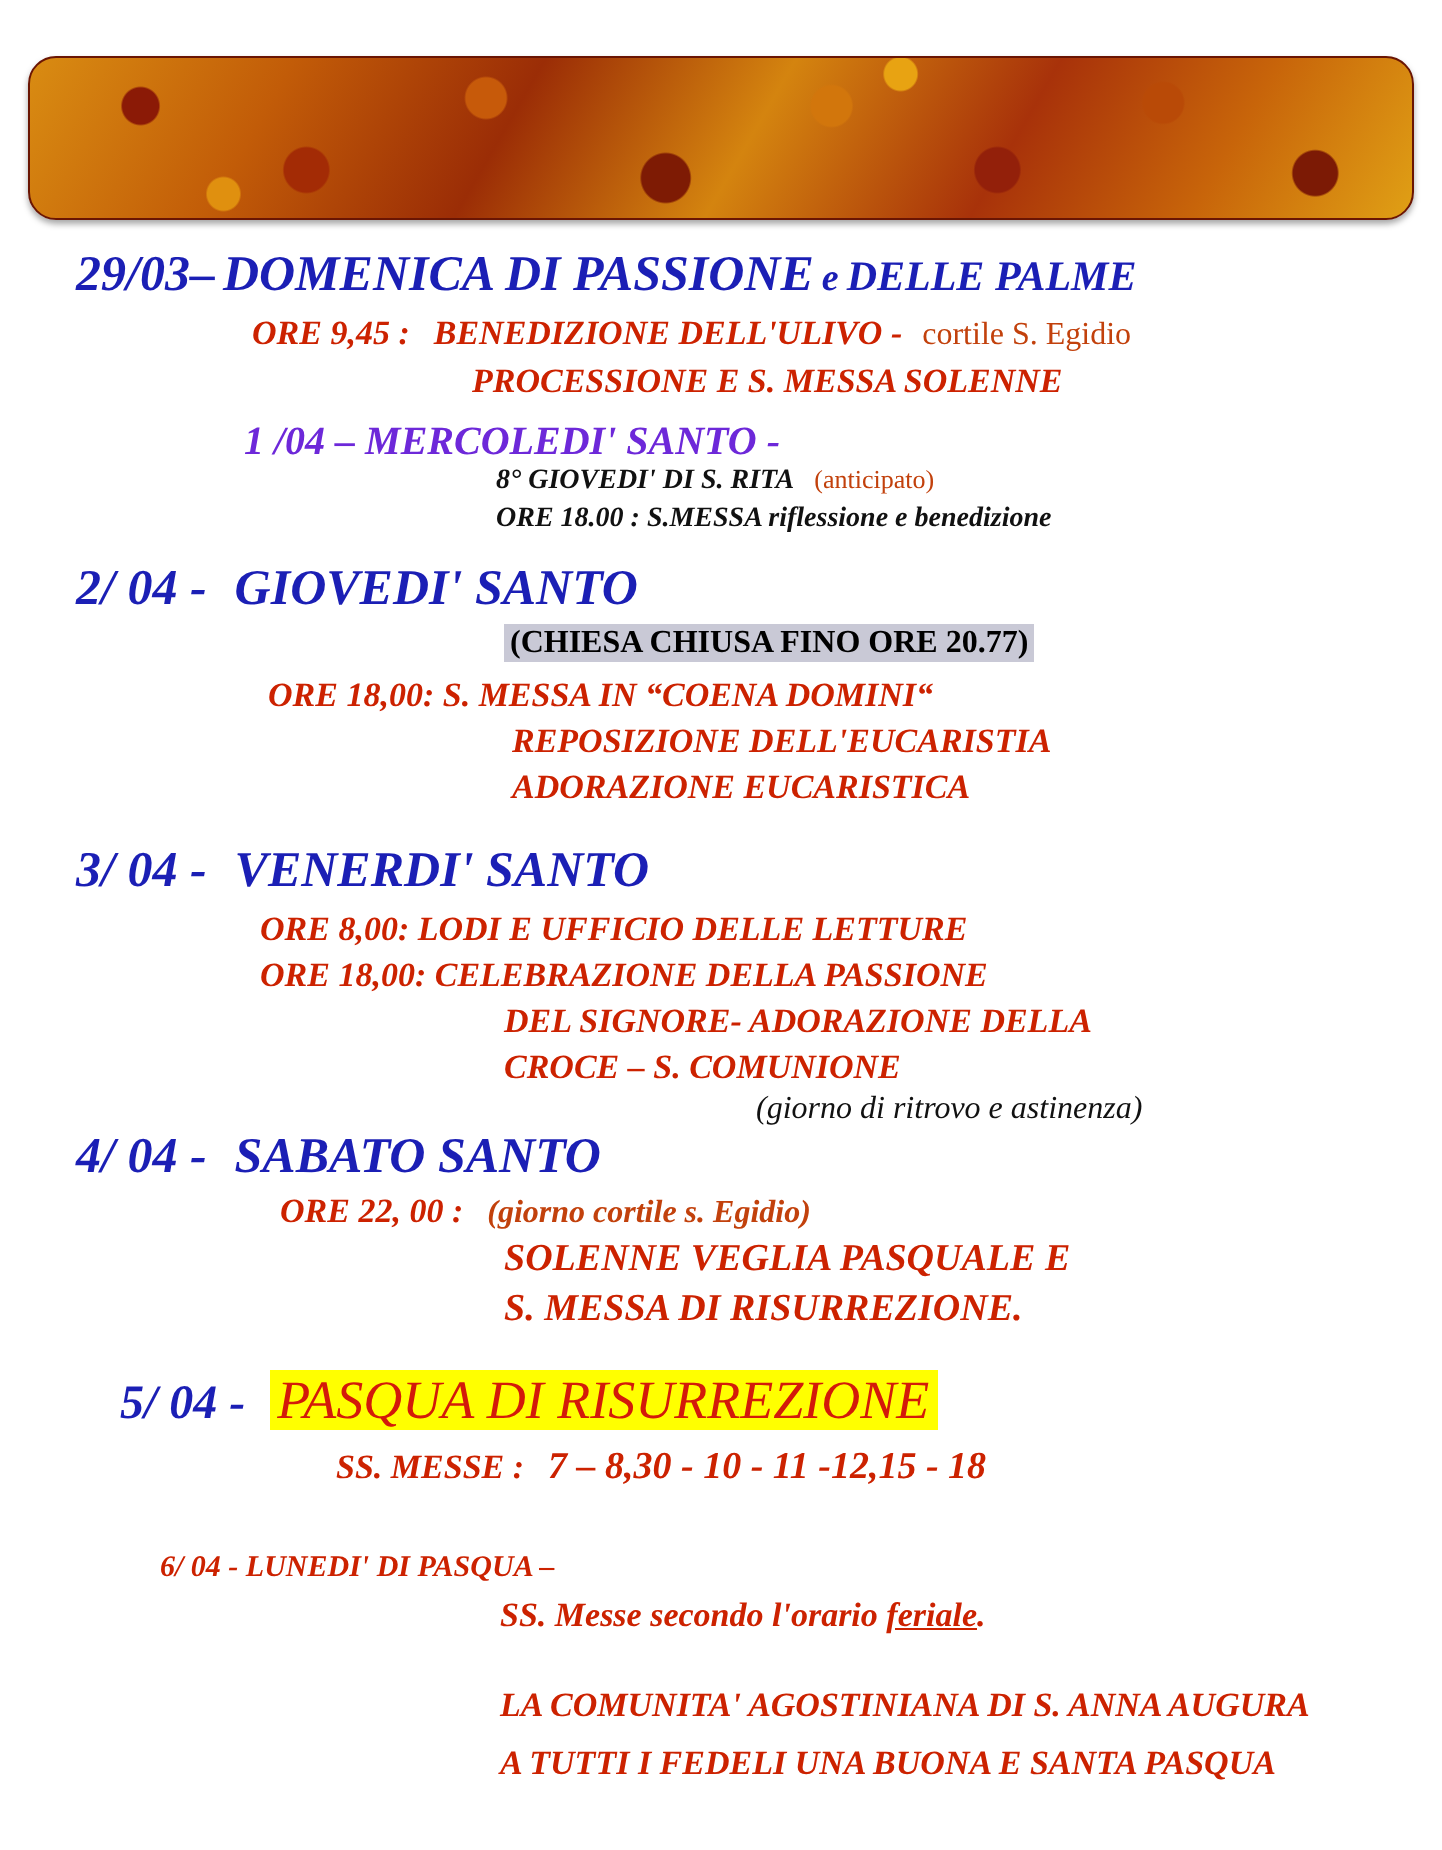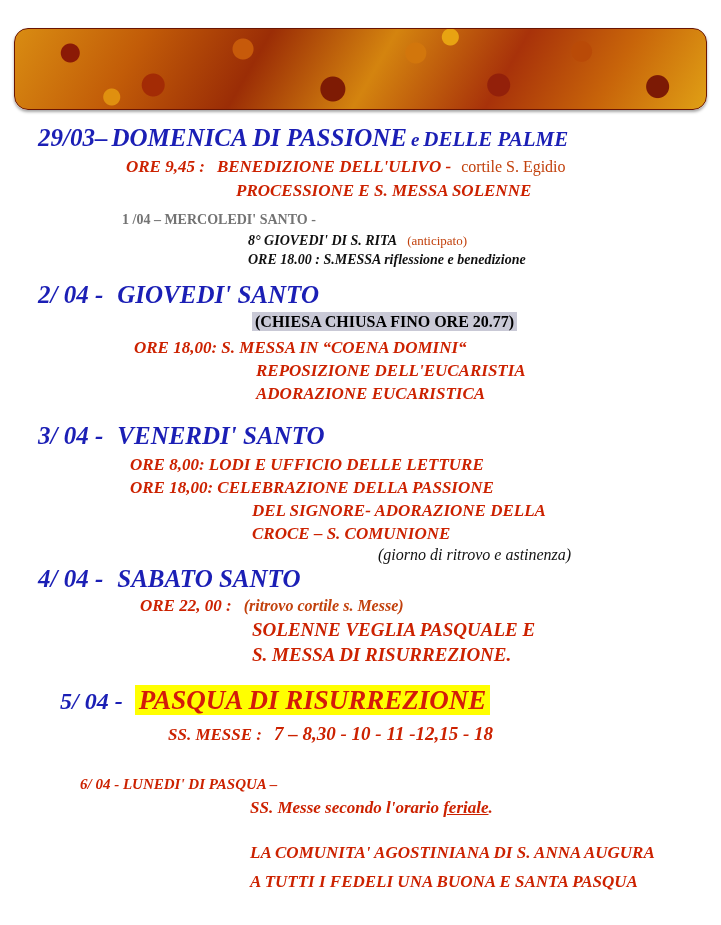--- a/index.html
+++ b/index.html
@@ -100,41 +100,42 @@
     color: #c2410c;
     font-size: 16px;
   }
   .black-bold-sm {
     color: #111111;
     font-weight: bold;
     font-style: italic;
     font-size: 14px;
   }
   .blue-sm {
-    color: #737373;
-    font-weight: bold;
-    font-size: 14px;
+    color: #6d28d9;
+    font-weight: bold;
+    font-style: italic;
+    font-size: 20px;
   }
   .black-it {
     color: #111111;
     font-style: italic;
     font-size: 16px;
   }
   .highlight-grey {
     background: #c9c9d6;
     color: #000000;
     font-weight: bold;
     font-size: 16px;
     font-style: normal;
     padding: 1px 3px;
   }
   .highlight-yellow {
     background: #ffff00;
     color: #d31a0a;
-    font-weight: bold;
+    font-weight: normal;
     font-style: italic;
     font-size: 27px;
     padding: 0 4px;
   }
   .u { text-decoration: underline; margin-top: 21px; }
   .smallcaps-red {
     color: #cc2200;
     font-weight: bold;
     font-style: italic;
     font-size: 17px;
@@ -218,21 +219,21 @@
   <span class="black-it">(giorno di ritrovo e astinenza)</span>
 </div>
 
 <div class="line" style="left:38px; top:565px;">
   <span class="blue-big-2">4/ 04  -</span>
   <span class="blue-big-2" style="margin-left:10px;">SABATO SANTO</span>
 </div>
 
 <div class="line" style="left:140px; top:596px;">
   <span class="red-bold">ORE  22, 00 :</span>
-  <span class="black-plain" style="font-weight:bold; font-style:italic; margin-left:8px;">(ritrovo cortile s. Messe)</span>
+  <span class="black-plain" style="font-weight:bold; font-style:italic; margin-left:8px;">(giorno cortile s. Egidio)</span>
 </div>
 <div class="line" style="left:252px; top:619px;">
   <span class="red-bold" style="font-size:19px;">SOLENNE   VEGLIA   PASQUALE E</span>
 </div>
 <div class="line" style="left:252px; top:644px;">
   <span class="red-bold" style="font-size:19px;">S. MESSA DI RISURREZIONE.</span>
 </div>
 
 <div class="line" style="left:38px; top:685px;">
   <span class="blue-big-2" style="font-size:24px;margin-left:22px;">5/ 04   -</span>

